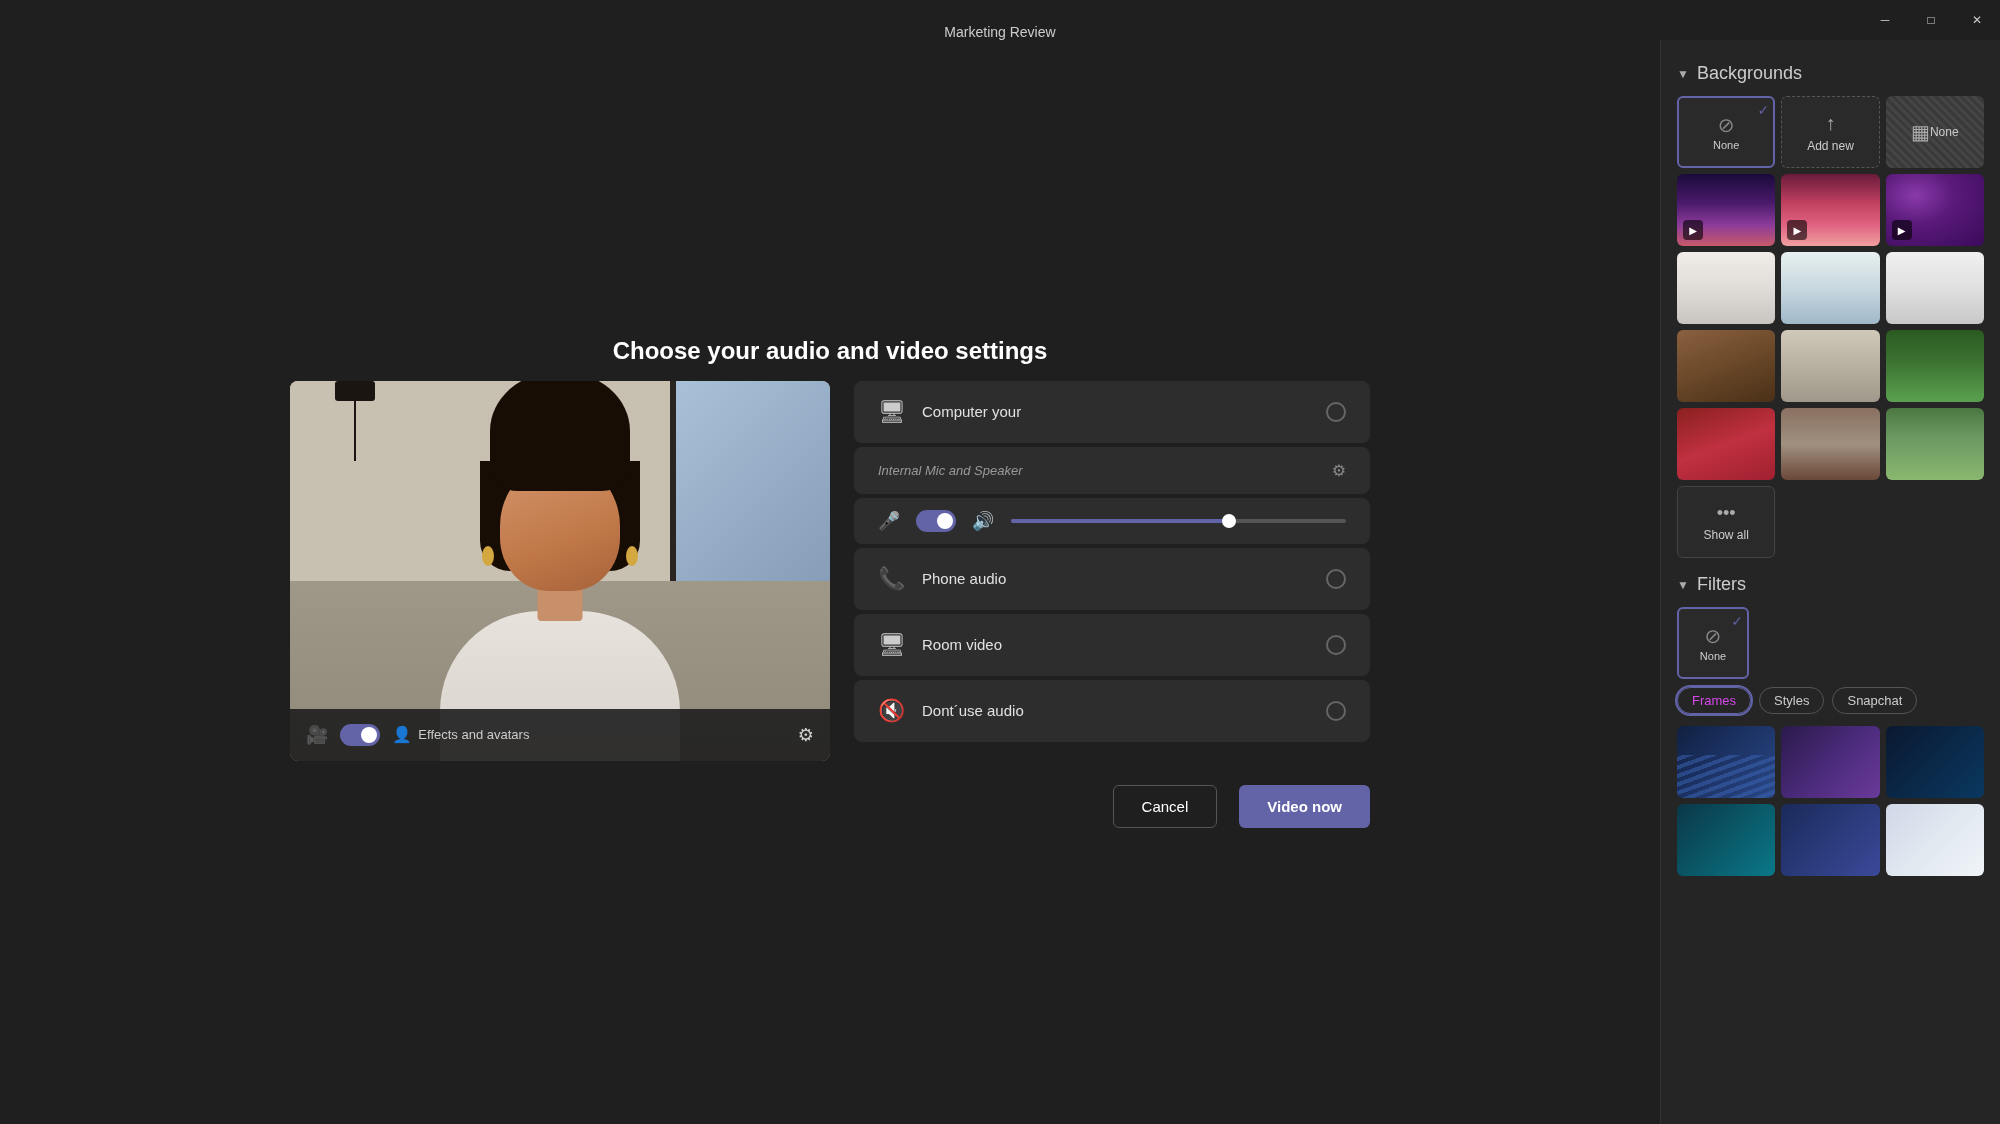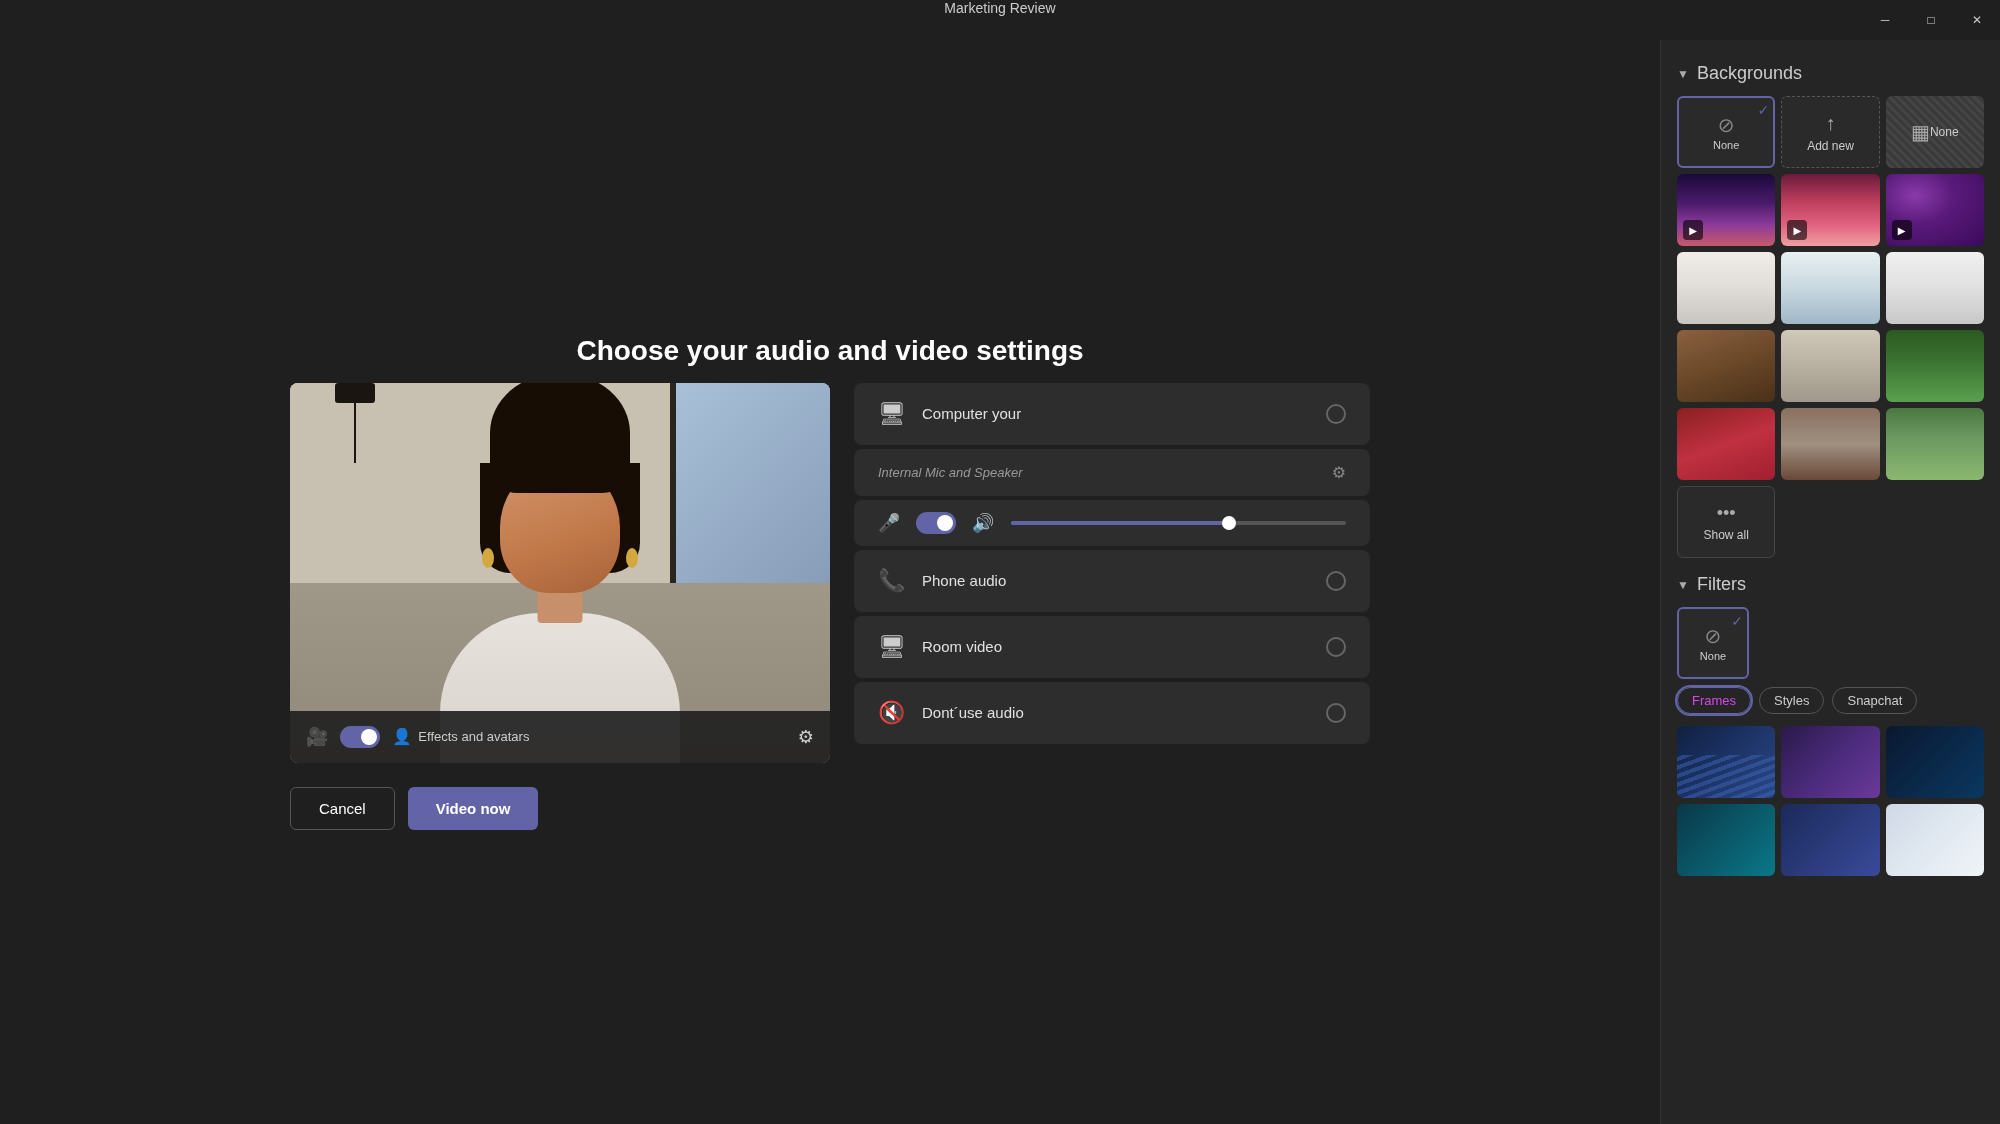--- a/index.html
+++ b/index.html
@@ -16,21 +16,21 @@
 
     
     .title-bar {
       position: absolute;
       top: 0;
       left: 0;
       right: 0;
       height: 40px;
       background: #1f1f1f;
       display: flex;
-      align-items: flex-start;
+      align-items: flex-end;
       justify-content: center;
       z-index: 10;
     }
     .title-bar-title {
       font-size: 14px;
       color: #ccc;
     }
     .title-bar-controls {
       position: absolute;
       right: 0;
@@ -60,21 +60,21 @@
       right: 340px;
       bottom: 0;
       display: flex;
       flex-direction: column;
       align-items: center;
       justify-content: center;
       padding: 40px;
     }
 
     .page-title {
-      font-size: 28px;
+      font-size: 24px;
       font-weight: 600;
       color: #fff;
       margin-bottom: 16px;
     }
 
     .content-row {
       display: flex;
       gap: 24px;
       width: 100%;
       max-width: 1080px;
@@ -416,21 +416,22 @@
       width: 14px;
       height: 14px;
       background: #fff;
       border-radius: 50%;
       cursor: pointer;
     }
 
     
     .action-row {
       display: flex;
-      gap: 13px;
+      justify-content: flex-end;
+      gap: 22px;
       margin-top: 24px;
       width: 100%;
       max-width: 1080px;
     }
     .btn-cancel {
       padding: 12px 28px;
       border: 1px solid #555;
       background: transparent;
       color: #fff;
       border-radius: 6px;

